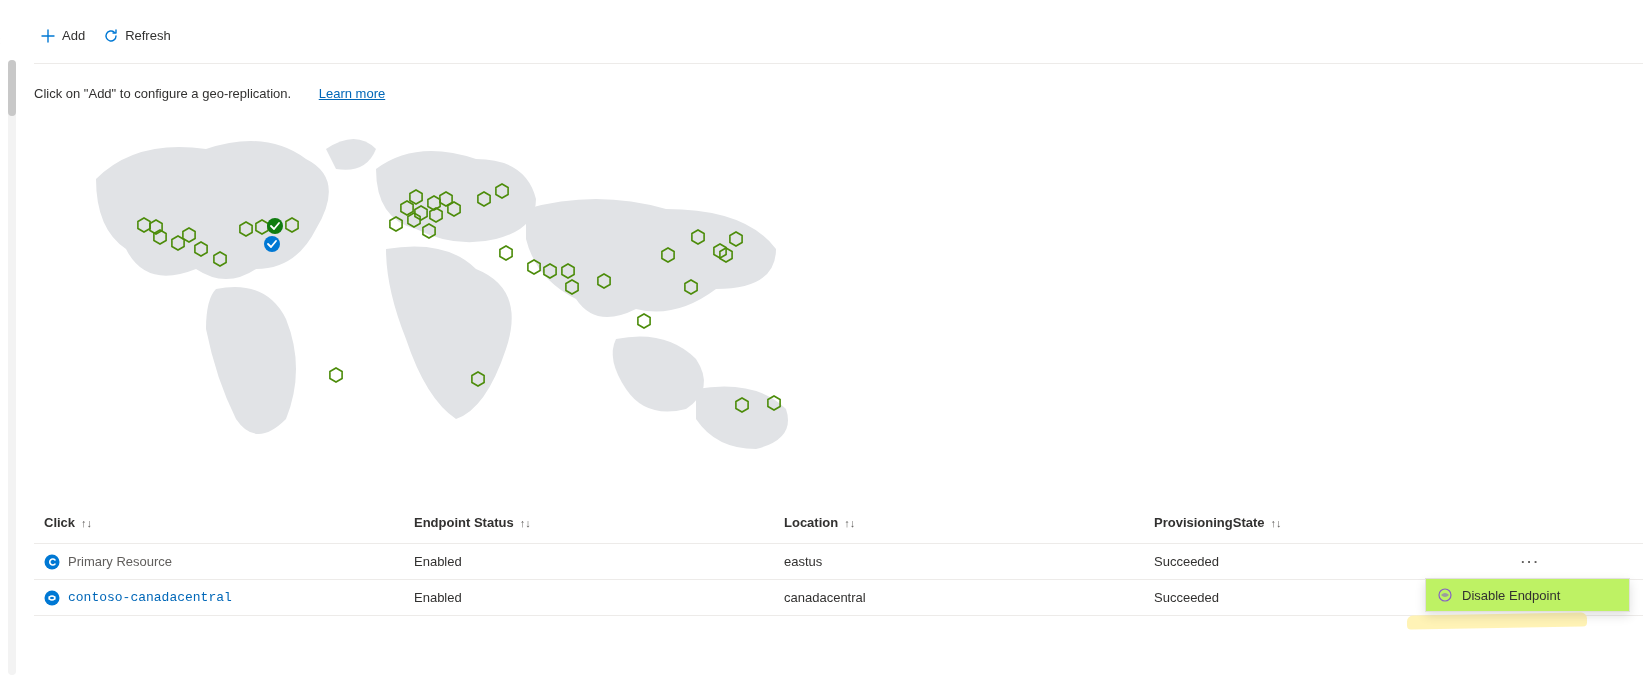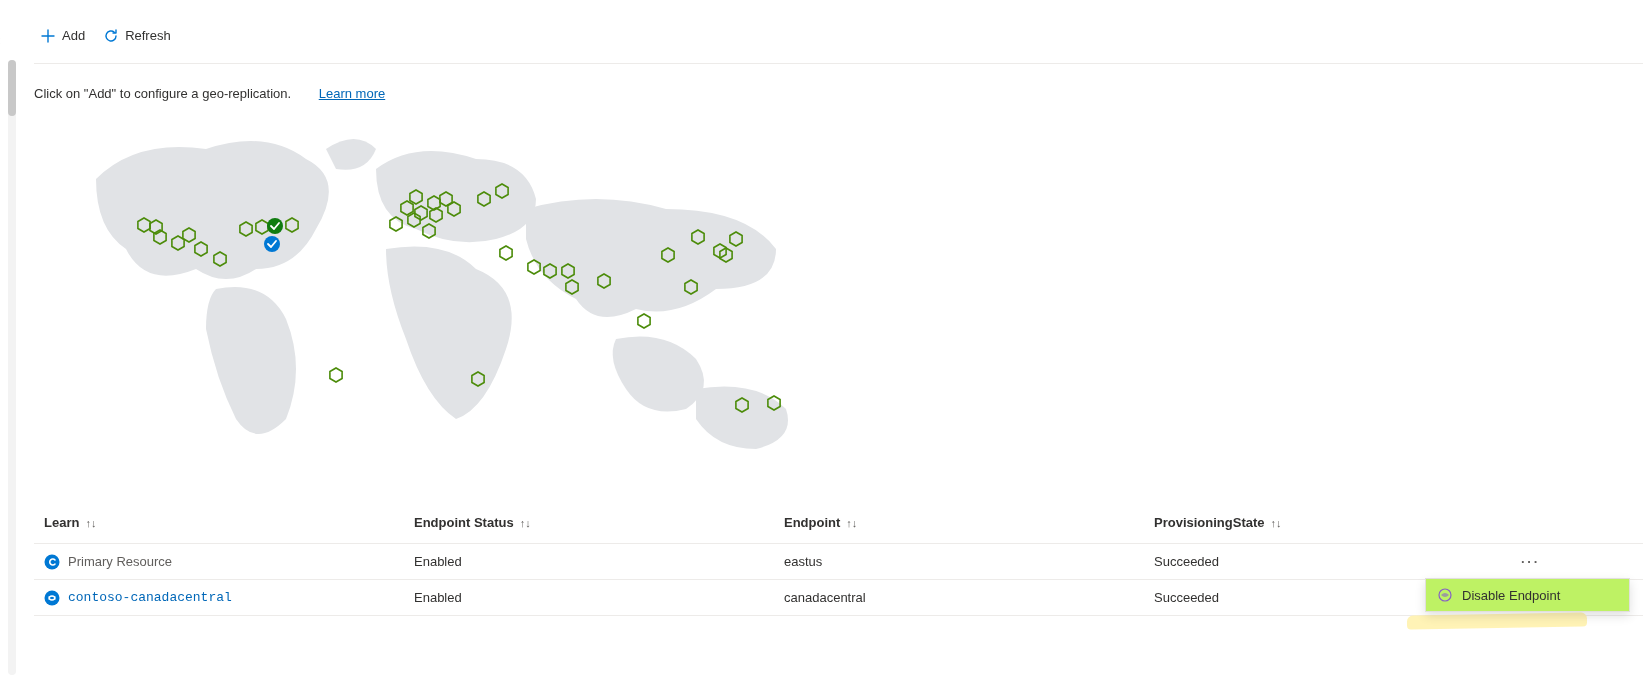--- a/index.html
+++ b/index.html
@@ -135,29 +135,29 @@
               <circle cx="216" cy="125" r="8" fill="#0078d4"></circle>
               <path d="M212 125 L215 128 L220 122" stroke="#fff" stroke-width="1.8" fill="none" stroke-linecap="round" stroke-linejoin="round"></path>
             </g>
           </g>
     </svg>
   </div>
 
   <div class="table">
     <div class="thead">
       <div class="th">
-            <span>Learn</span>
+            <span>Click</span>
             <span class="sort">↑↓</span>
           </div>
       <div class="th">
             <span>Endpoint Status</span>
             <span class="sort">↑↓</span>
           </div>
       <div class="th">
-            <span>Endpoint</span>
+            <span>Location</span>
             <span class="sort">↑↓</span>
           </div>
       <div class="th">
             <span>ProvisioningState</span>
             <span class="sort">↑↓</span>
           </div>
       <div></div>
     </div>
     <div id="tbody">
           <div class="trow">

